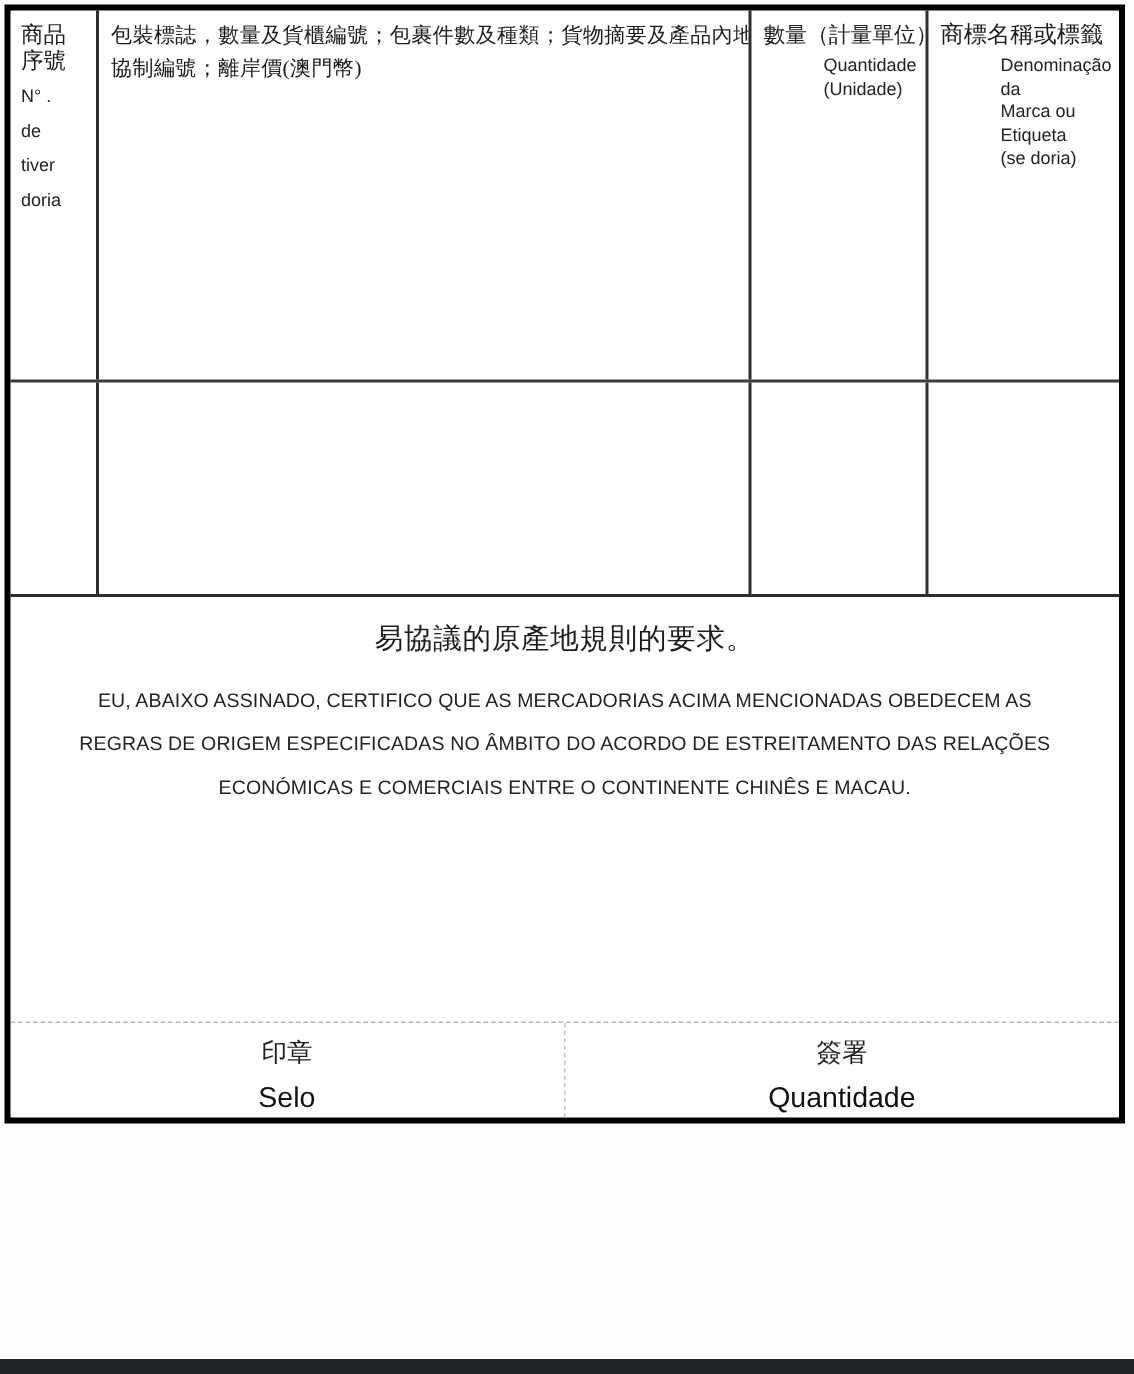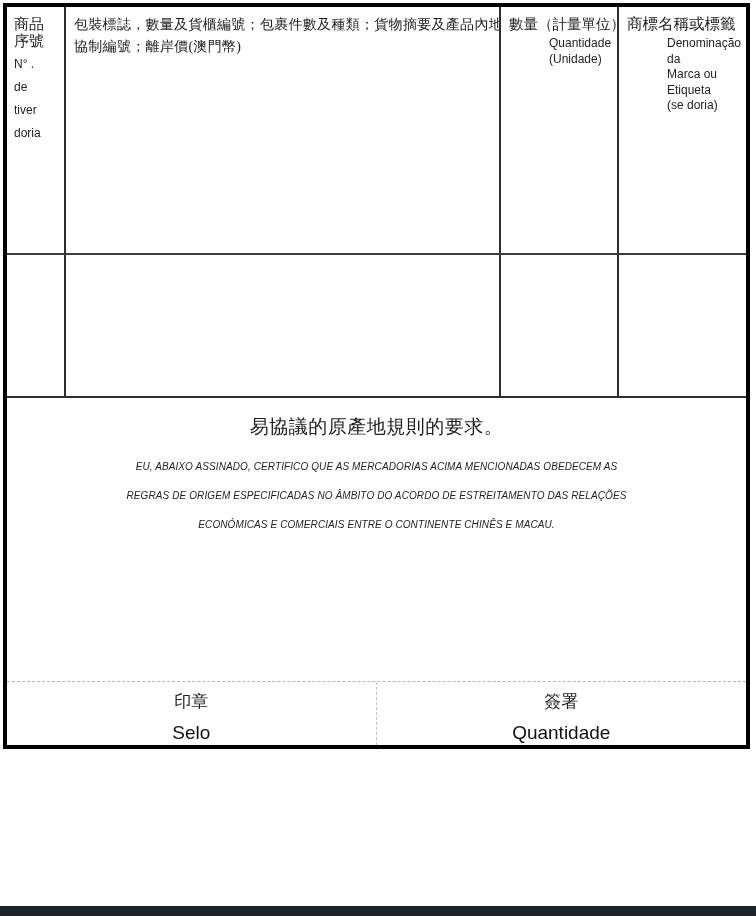--- a/index.html
+++ b/index.html
@@ -50,21 +50,21 @@
 
   
   .cert {
     height:338px; box-sizing:border-box;
     border-bottom:1px dashed #b5b5b5;
     padding-top:13px;
     text-align:center;
   }
   .cert .zh-line { font-size:19px; line-height:32px; letter-spacing:0.5px; }
   .cert .pt-block { margin-top:9px; }
-  .cert .pt-line { font-size:10px; line-height:29px; letter-spacing:0.1px;font-style:italic; }
+  .cert .pt-line { font-size:13px; line-height:29px; letter-spacing:0.1px; }
 
   
   .footer { flex:1; display:flex; }
   .f-half {
     width:50%; box-sizing:border-box;
     text-align:center; padding-top:9px;
   }
   .f-half.left { border-right:1px dashed #c2c2c2; }
   .f-zh { font-size:17px; line-height:22px; }
   .f-pt { font-size:19px; line-height:24px; margin-top:8px; color:#111; }

